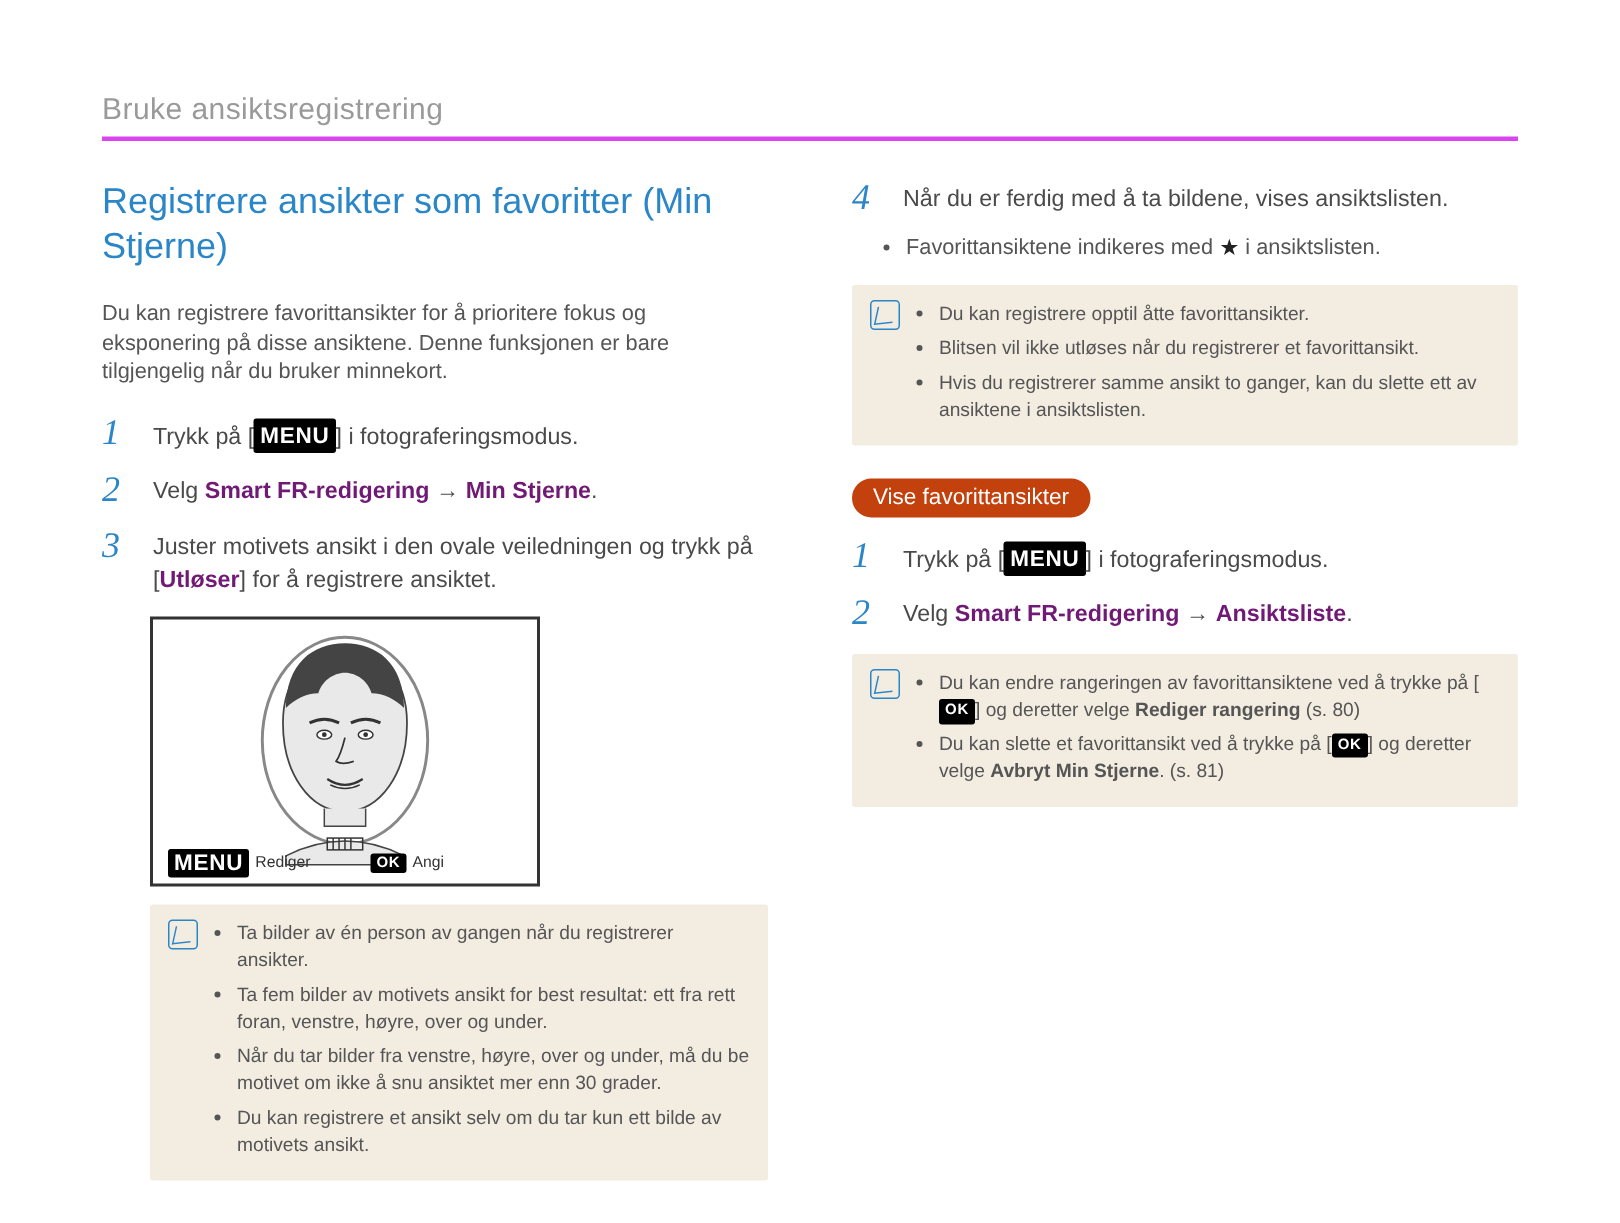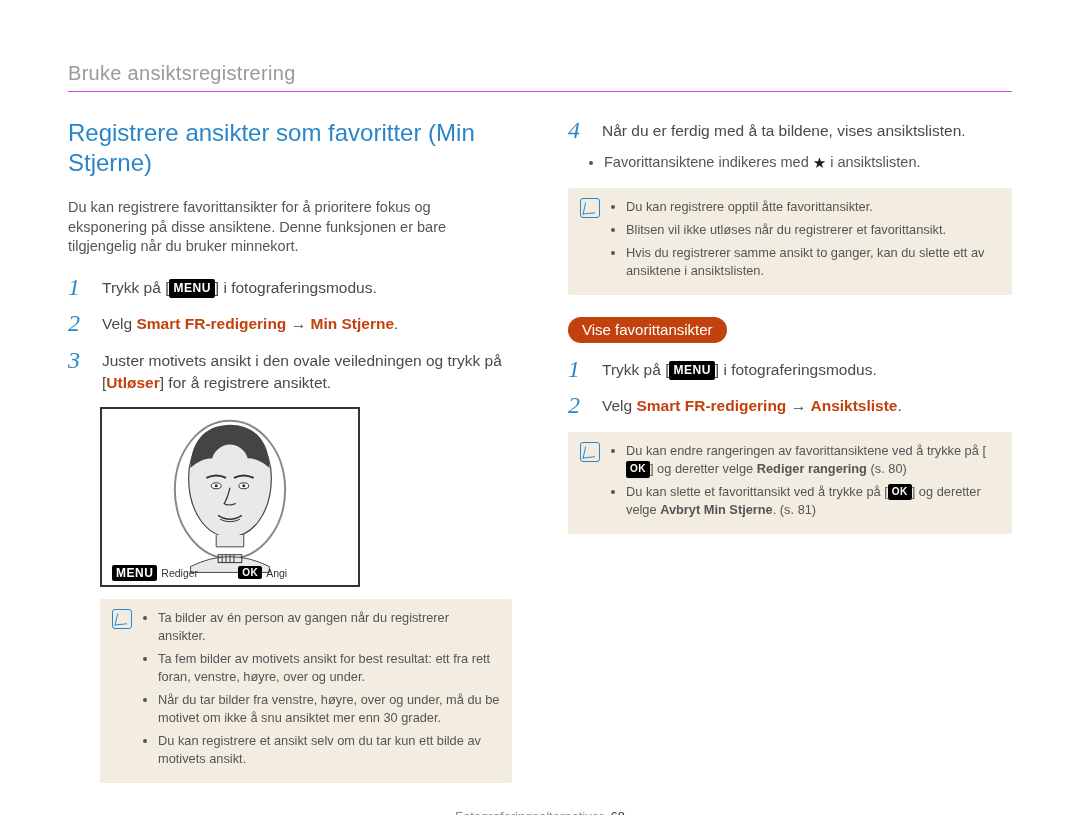--- a/index.html
+++ b/index.html
@@ -1,28 +1,28 @@
 <!DOCTYPE html>
 <html><head>
 <meta charset="utf-8">
 <style>
   * { box-sizing: border-box; margin: 0; padding: 0; }
   html, body { width: 1080px; height: 815px; background: #fff; font-family: Arial, Helvetica, sans-serif; color: #3c3c3c; }
   .page { padding: 62px 68px 20px 68px; }
-  .breadcrumb { font-size: 20px; font-weight: 300; color: #9a9a9a; letter-spacing: 0.3px; border-bottom: 1px solid #d946ef; padding-bottom: 6px; margin-bottom: 26px; }
+  .breadcrumb { font-size: 20px; font-weight: 300; color: #9a9a9a; letter-spacing: 0.3px; border-bottom: 3px solid #d946ef; padding-bottom: 6px; margin-bottom: 26px; }
   .columns { display: flex; gap: 56px; }
   .col { flex: 1 1 0; min-width: 0; }
   .title { color: #2b86c8; font-size: 24px; font-weight: 400; line-height: 1.25; margin-bottom: 20px; }
   .intro { font-size: 14.5px; line-height: 1.35; color: #555; margin-bottom: 18px; }
   .steps { list-style: none; }
   .steps li { display: flex; gap: 14px; margin-bottom: 12px; }
   .stepnum { font-family: Georgia, 'Times New Roman', serif; font-style: italic; font-size: 24px; color: #2b86c8; line-height: 1; min-width: 20px; }
   .steptext { font-size: 15.5px; line-height: 1.45; color: #4a4a4a; padding-top: 2px; }
-  .steptext b { color: #c2410c; font-weight: 700; }
-  .menu-label { display:inline-block; background:#000; color:#fff; font-size:12px; font-weight:700; padding:1px 4px; border-radius:2px; letter-spacing:0.5px; vertical-align:1px; }
+  .steptext b { color: #701a75; font-weight: 700; }
+  .menu-label { display:inline-block; background:#000; color:#fff; font-size:15px; font-weight:700; padding:1px 4px; border-radius:2px; letter-spacing:0.5px; vertical-align:1px; }
   .ok-label { display:inline-block; background:#000; color:#fff; font-size:10px; font-weight:700; padding:1px 4px; border-radius:2px; letter-spacing:0.5px; vertical-align:1px; }
   .illus-wrap { margin: 6px 0 12px 32px; }
   .illus { width: 260px; height: 180px; border: 2px solid #333; background: #fff; position: relative; }
   .illus svg { position:absolute; inset:0; }
   .illus-footer { position:absolute; left:0; right:0; bottom:4px; display:flex; gap:40px; padding-left:10px; font-size:10.5px; color:#333; align-items:center;}
   .illus-footer .tag { display:flex; align-items:center; gap:4px;}
   .note { background:#f3ece1; border-radius:2px; padding:10px 12px 10px 12px; display:flex; gap:10px; margin-top:10px; }
   .note .note-icon { width:20px; height:20px; flex:0 0 20px; border:1.8px solid #2b86c8; border-radius:3px; position:relative; }
   .note .note-icon::before { content:""; position:absolute; left:3px; top:3px; right:3px; bottom:3px; border-left:1.8px solid #2b86c8; border-bottom:1.8px solid #2b86c8; transform: skewX(-18deg) rotate(-6deg); }
   .note ul { list-style: disc; padding-left: 16px; font-size:12.8px; color:#555; line-height:1.45; }

